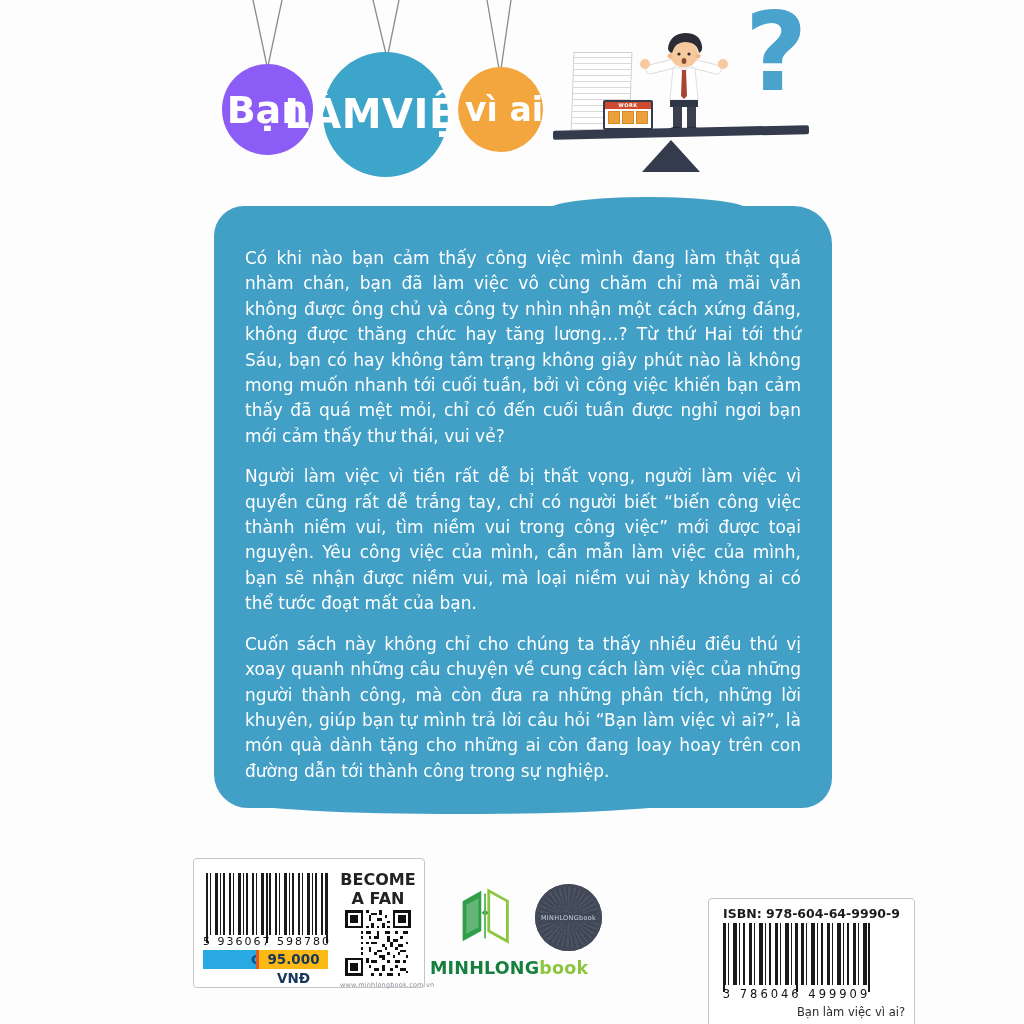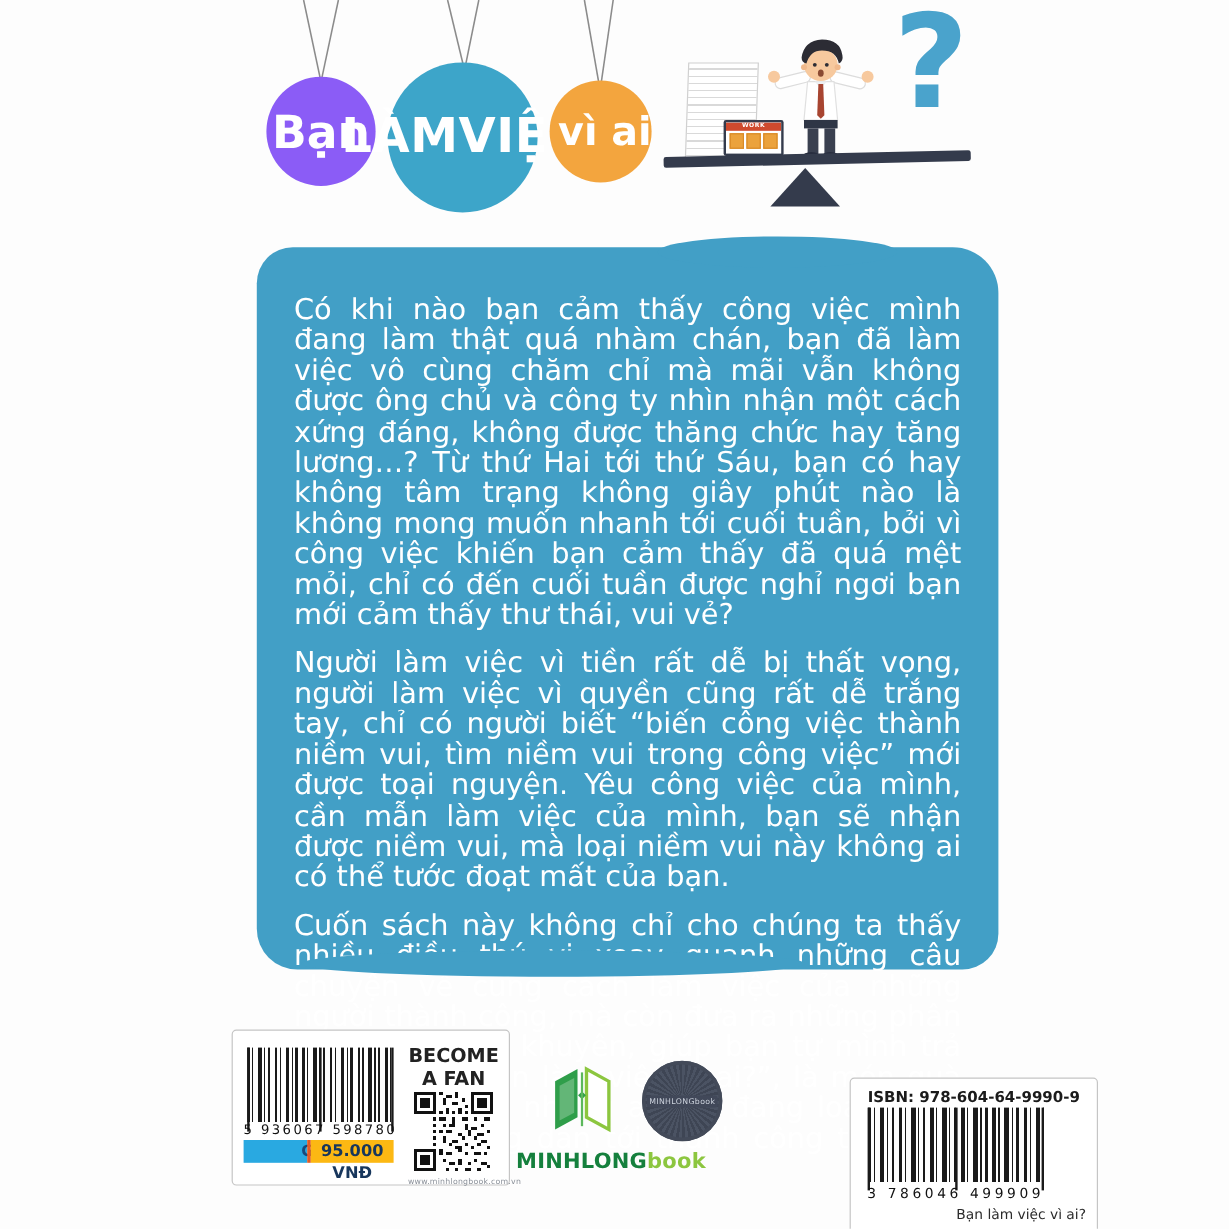--- a/index.html
+++ b/index.html
@@ -39,21 +39,21 @@
   .plank{left:553px;top:128px;width:256px;height:9px;background:#343b4c;transform:rotate(-1.3deg);border-radius:2px;}
   .fulcrum{
     left:642px;top:140px;width:0;height:0;
     border-left:29px solid transparent;border-right:29px solid transparent;border-bottom:32px solid #343b4c;
   }
 
   
   .blurb{
     left:214px;top:206px;width:618px;height:602px;background:#429fc6;
     border-radius:30px 38px 30px 34px;color:#fff;box-sizing:border-box;
-    padding:40px 31px 0 31px;text-align:justify;font-size:24px;line-height:25.4px;
+    padding:40px 31px 0 31px;text-align:justify;font-size:17px;line-height:25.4px;
   }
   .blurb:before{content:"";position:absolute;top:-9px;left:54%;width:200px;height:26px;background:#429fc6;border-radius:50%;}
   .blurb:after{content:"";position:absolute;bottom:-6px;left:6%;width:420px;height:22px;background:#429fc6;border-radius:50%;}
   .blurb p{margin:0 0 15px 0;}
 
   
   .label{background:#fff;border:1.5px solid #c5c5c5;border-radius:4px;box-sizing:border-box;}
   .label-left{left:193px;top:858px;width:232px;height:130px;}
   .barcode{
     position:absolute;left:12px;top:14px;width:122px;height:62px;background:

